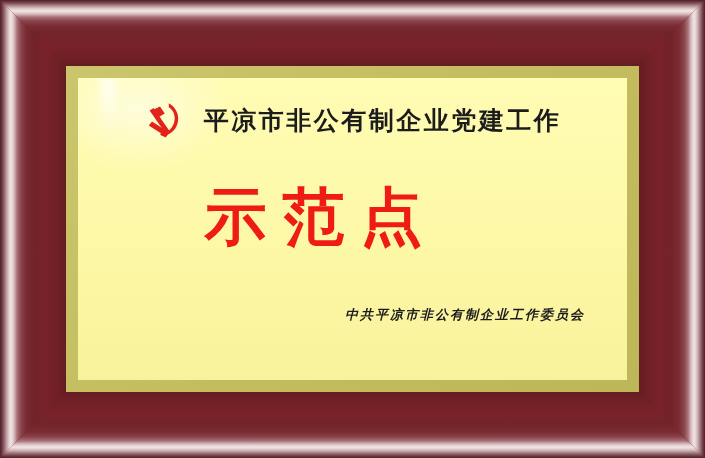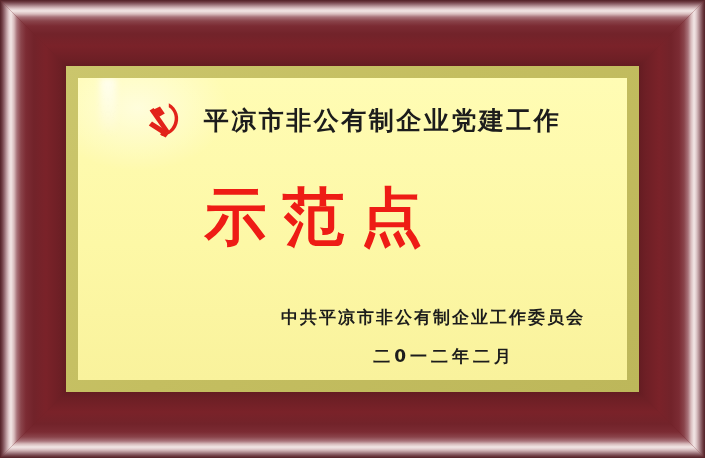--- a/index.html
+++ b/index.html
@@ -150,26 +150,27 @@
     text-indent: 16px;
     line-height: 1;
     white-space: nowrap;
   }
 
   
   .issuer {
     position: absolute;
     right: 42px;
     top: 228px;
-    font-size: 17px;
+    font-size: 13px;
     font-weight: bold;
     color: #1c1c1c;
     letter-spacing: 2px;
     white-space: nowrap;
     text-align: right;
+    font-style: italic;
   }
   .date {
     position: absolute;
     right: 112px;
     top: 267px;
     font-size: 17px;
     font-weight: bold;
     color: #1c1c1c;
     letter-spacing: 4px;
     white-space: nowrap;
@@ -210,16 +211,15 @@
           <path d="M12 64 L 20 54 L 58 78 L 50 88 Z"></path>
         </g>
       </svg>
       <div class="title-text">平凉市非公有制企业党建工作</div>
     </div>
 
     <div class="headline">示范点</div>
 
     <div class="issuer">中共平凉市非公有制企业工作委员会</div>
 
-    <div class="date">二0一二年二月</div>
 
   </div>
 </div>
 
 </body></html>

